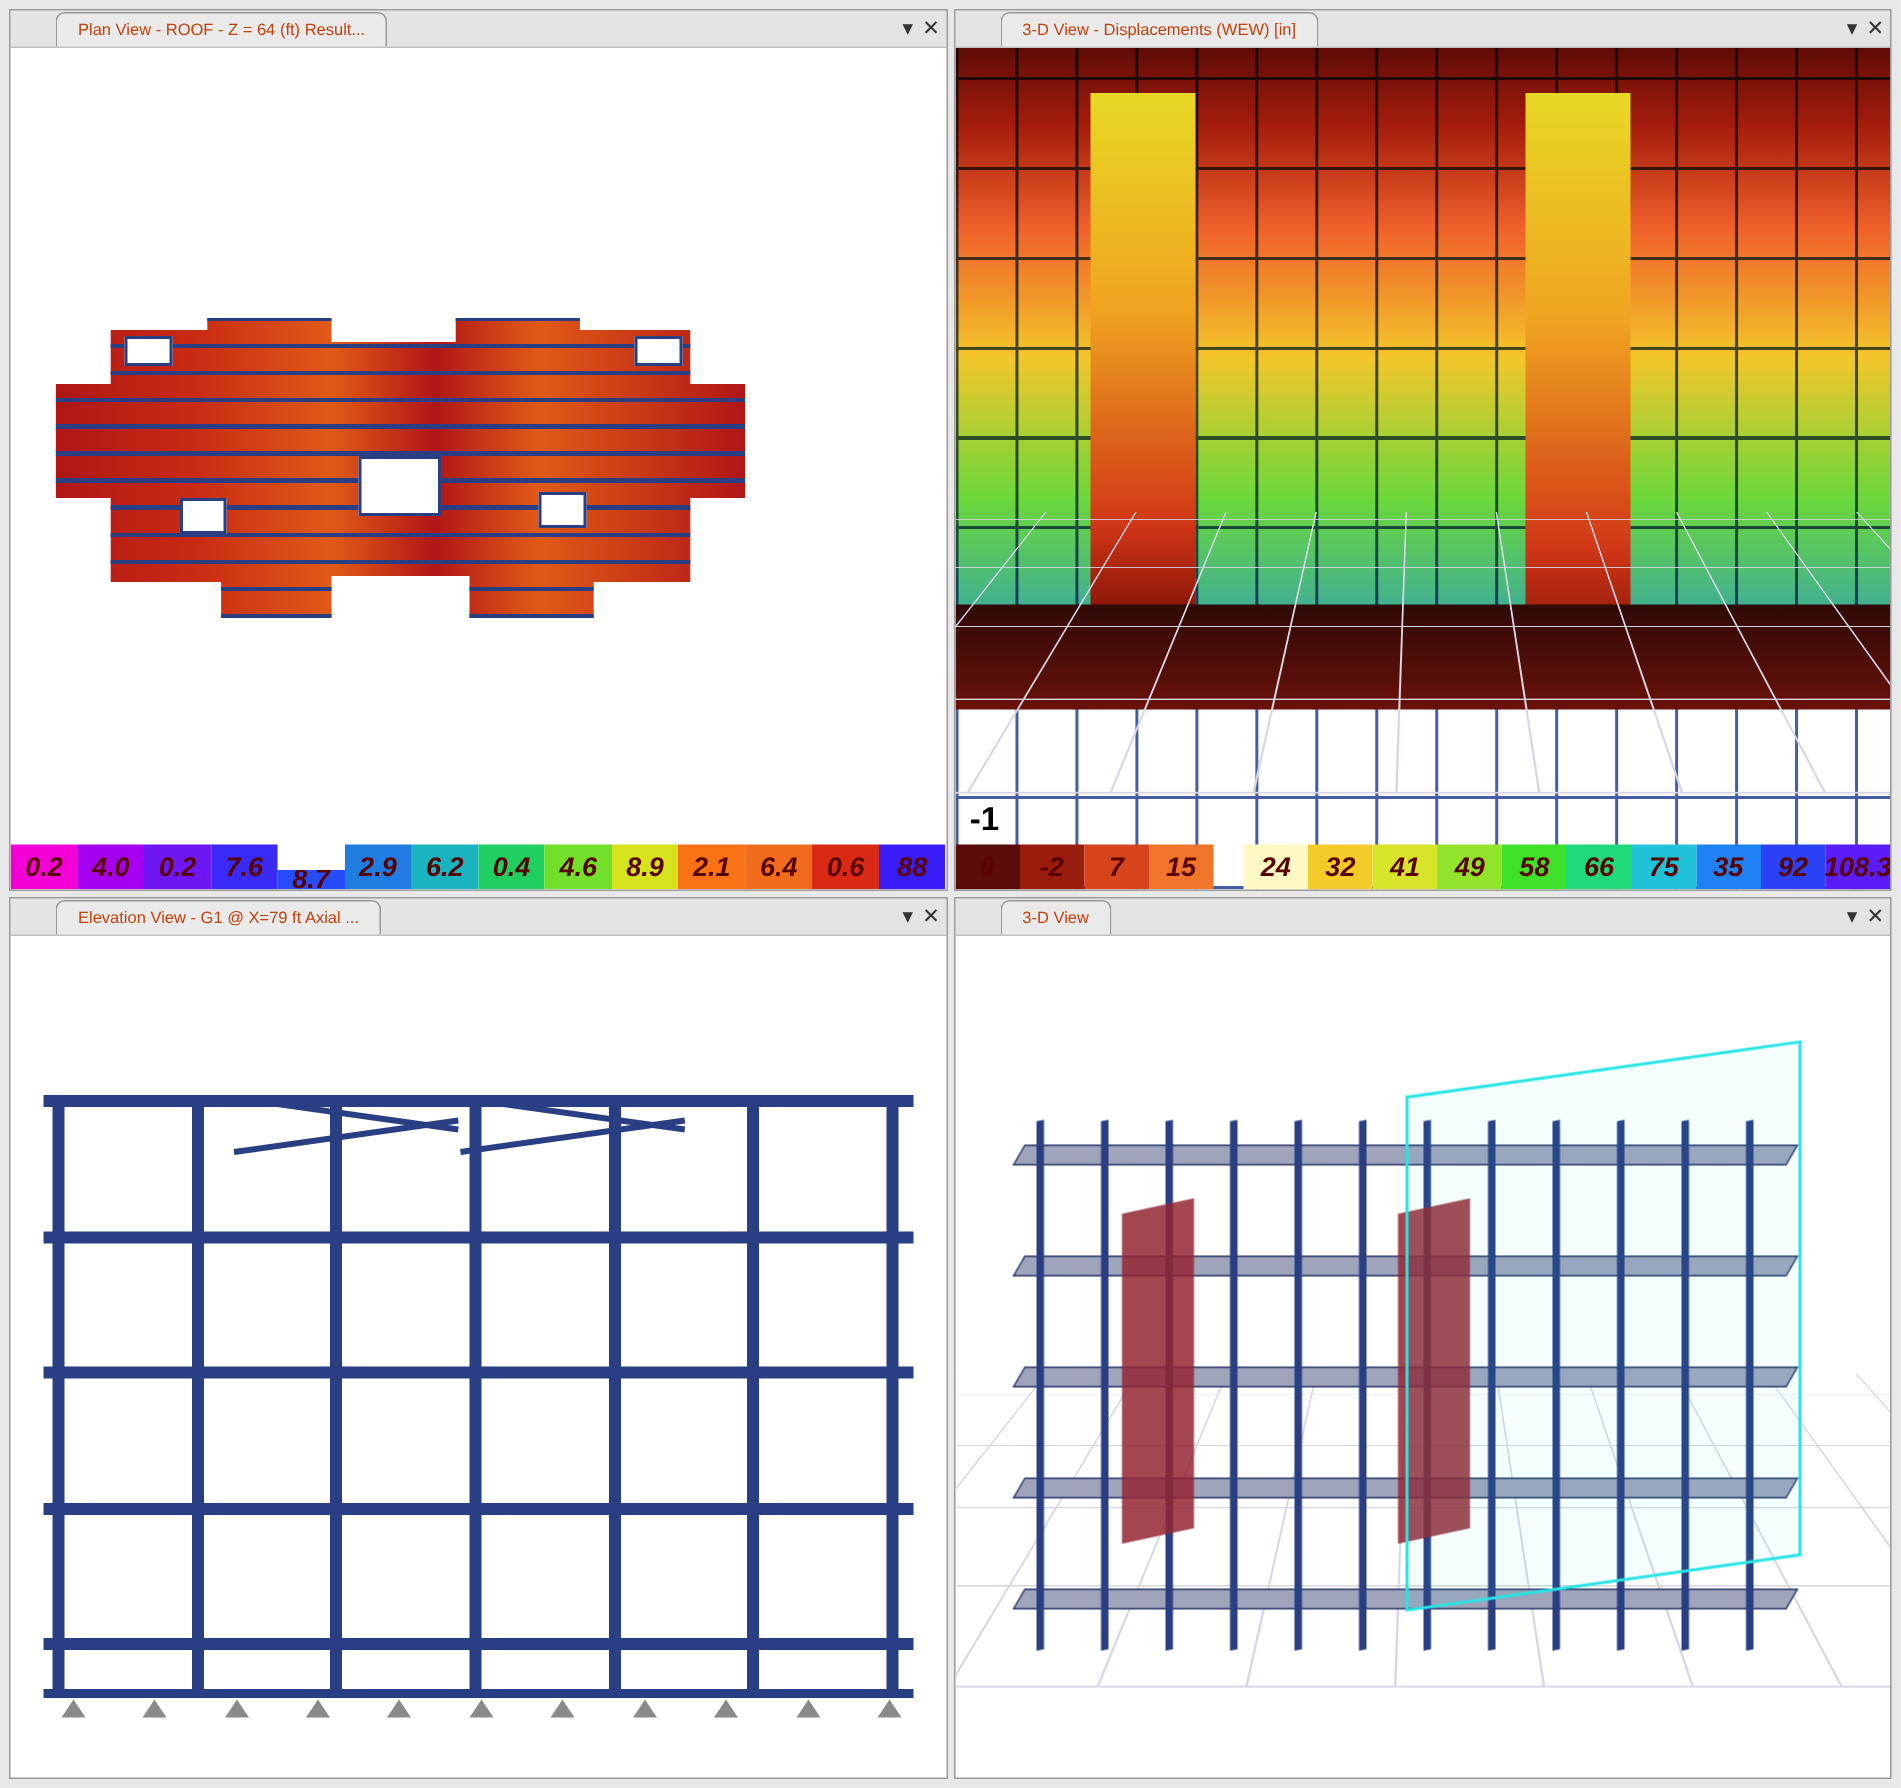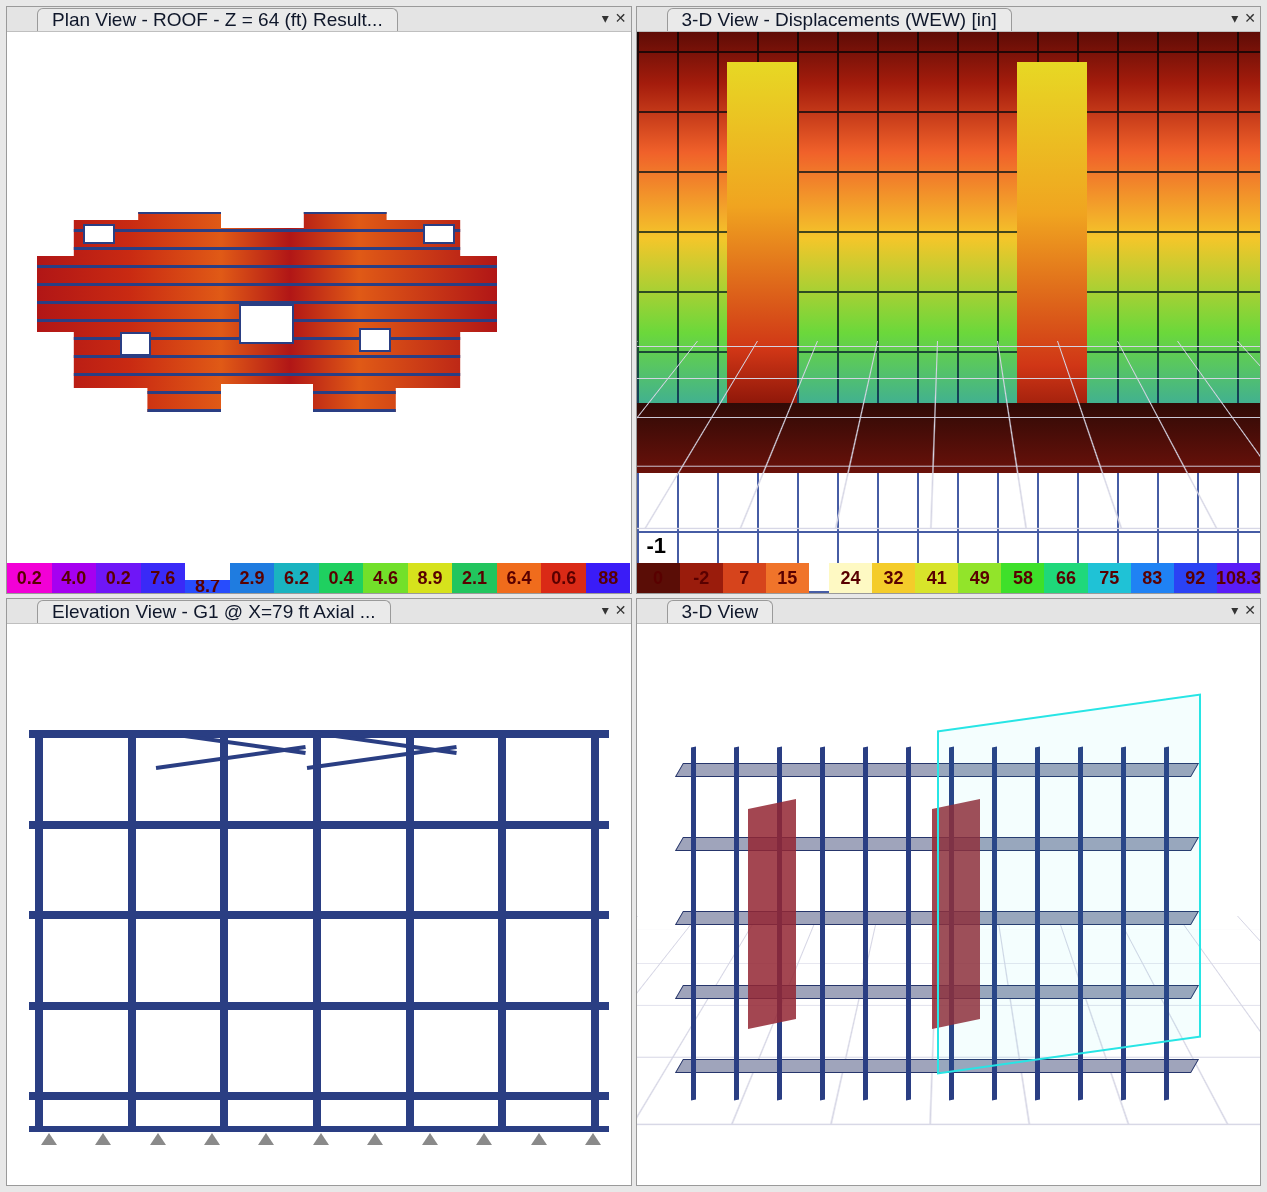--- a/index.html
+++ b/index.html
@@ -1,24 +1,24 @@
 <!DOCTYPE html>
 <html><head>
 <meta charset="utf-8">
 <style>
   html,body{margin:0;padding:0;height:100%;background:#e8e8e8;font-family:"Segoe UI",Tahoma,sans-serif;font-size:13px;color:#222;}
   .app{display:grid;grid-template-columns:1fr 1fr;grid-template-rows:1fr 1fr;gap:4px;padding:6px;box-sizing:border-box;width:1267px;height:1192px;}
   .pane{background:#d9d9d9;border:1px solid #9a9a9a;display:flex;flex-direction:column;position:relative;overflow:hidden;}
   .tabbar{height:24px;background:#e4e4e4;border-bottom:1px solid #bfbfbf;display:flex;align-items:flex-end;position:relative;}
-  .tab{height:22px;margin-left:30px;padding:0 14px;background:#eaeaea;border:1px solid #9a9a9a;border-bottom:none;border-radius:6px 6px 0 0;display:flex;align-items:center;white-space:nowrap;max-width:340px;overflow:hidden;text-overflow:ellipsis;font-size:19px;color:#0f172a;}
+  .tab{height:22px;margin-left:30px;padding:0 14px;background:#eaeaea;border:1px solid #9a9a9a;border-bottom:none;border-radius:6px 6px 0 0;display:flex;align-items:center;white-space:nowrap;max-width:340px;overflow:hidden;text-overflow:ellipsis;font-size:11px;color:#c2410c;}
   .tab-ctrls{position:absolute;right:4px;top:2px;display:flex;gap:6px;align-items:center;}
   .tab-ctrls span{cursor:pointer;color:#333;font-size:14px;line-height:18px;}
   .viewport{flex:1;background:#fff;position:relative;overflow:hidden;}
   .legend{position:absolute;left:0;right:0;bottom:0;height:30px;display:flex;font-weight:600;font-size:18px;}
-  .legend .seg{flex:1;display:flex;align-items:center;justify-content:center;color:#590000;overflow:hidden;}
+  .legend .seg{flex:1;display:flex;align-items:center;justify-content:center;color:#590000;overflow:hidden;font-style:italic;}
   .ground{position:absolute;left:0;right:0;bottom:0;top:55%;background:
     repeating-linear-gradient(90deg,#d5d5e4 0 1px,transparent 1px 60px),
     repeating-linear-gradient(0deg,#d5d5e4 0 1px,transparent 1px 60px);
     transform:perspective(600px) rotateX(62deg);transform-origin:top center;}
   .ground.br{top:52%;}
   
   .bldg{position:absolute;}
   .slab{position:absolute;background:#9fa4bb;border:1px solid #26356b;}
   .col{position:absolute;background:#2a3e83;width:4px;}
   .beam{position:absolute;background:#2a3e83;height:4px;}
@@ -73,21 +73,21 @@
           <div class="seg" style="background: rgb(242, 0, 214);">0.2</div>
           <div class="seg" style="background: rgb(166, 0, 240);">4.0</div>
           <div class="seg" style="background: rgb(111, 22, 247);">0.2</div>
           <div class="seg" style="background: rgb(58, 42, 247);">7.6</div>
           <div class="seg" style="background: rgb(39, 76, 253); margin-top: 17px;">8.7</div>
           <div class="seg" style="background: rgb(31, 124, 224);">2.9</div>
           <div class="seg" style="background: rgb(26, 179, 192);">6.2</div>
           <div class="seg" style="background: rgb(31, 208, 96);">0.4</div>
           <div class="seg" style="background: rgb(114, 224, 42);">4.6</div>
           <div class="seg" style="background: rgb(214, 226, 28);">8.9</div>
-          <div class="seg" style="background: #22c55e;">2.1</div>
+          <div class="seg" style="background: #f97316;">2.1</div>
           <div class="seg" style="background: rgb(240, 108, 28);">6.4</div>
           <div class="seg" style="background: rgb(218, 42, 22);">0.6</div>
           <div class="seg" style="background: rgb(58, 28, 247);">88</div>
         </div>
     </div>
   </div>
 
   <div class="pane tr">
     <div class="tabbar">
       <div class="tab" style="max-width:380px">3-D View   - Displacements (WEW)  [in]</div>
@@ -109,21 +109,21 @@
           <div class="seg" style="background: rgb(154, 28, 12);">-2</div>
           <div class="seg" style="background: rgb(214, 68, 28);">7</div>
           <div class="seg" style="background: rgb(240, 116, 42);">15</div>
           <div class="seg" style="background: #fef9c3; margin-left: 20px;">24</div>
           <div class="seg" style="background: rgb(244, 204, 42);">32</div>
           <div class="seg" style="background: rgb(216, 228, 42);">41</div>
           <div class="seg" style="background: rgb(146, 228, 42);">49</div>
           <div class="seg" style="background: rgb(62, 224, 42);">58</div>
           <div class="seg" style="background: rgb(31, 216, 122);">66</div>
           <div class="seg" style="background: rgb(31, 194, 214);">75</div>
-          <div class="seg" style="background: rgb(31, 130, 244);">83</div>
+          <div class="seg" style="background: rgb(31, 130, 244);">35</div>
           <div class="seg" style="background: rgb(42, 66, 244);">92</div>
           <div class="seg" style="background: rgb(90, 28, 247); text-align: center;">108.3</div>
         </div>
     </div>
   </div>
 
   <div class="pane bl">
     <div class="tabbar">
       <div class="tab">Elevation View - G1 @ X=79 ft    Axial ...</div>
       <div class="tab-ctrls">

